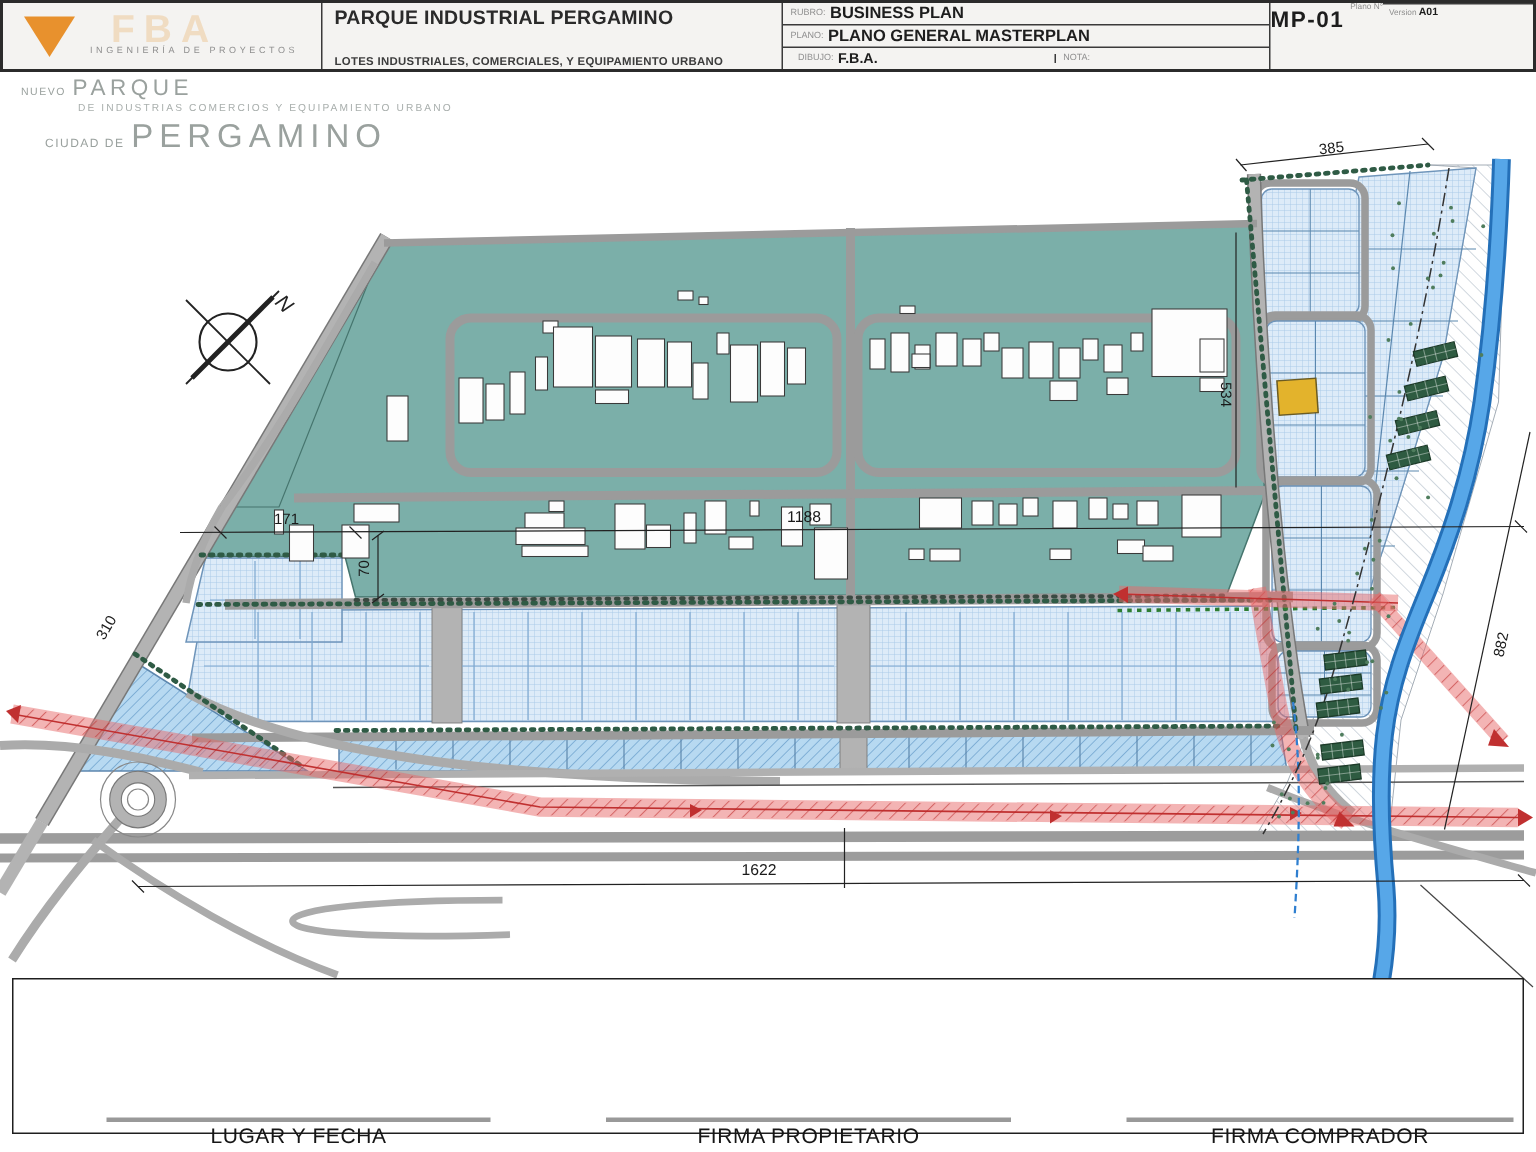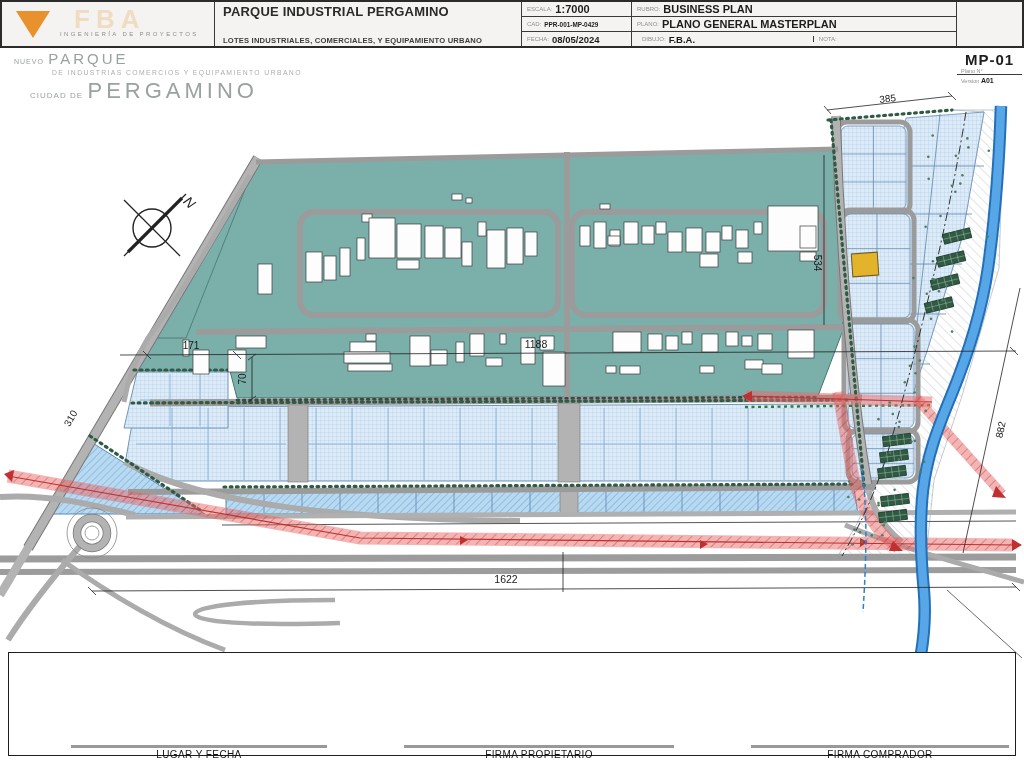--- a/index.html
+++ b/index.html
@@ -24,21 +24,21 @@
   .tb .c3 .r,.tb .c4 .r{border-bottom:1px solid #3a3a3a;flex:1;display:flex;align-items:center;padding-left:5px;}
   .tb .c3 .r:last-child,.tb .c4 .r:last-child{border-bottom:none;}
   .lbl{color:#8f8f8f;font-size:6px;margin-right:3px;white-space:nowrap;}
   .val-lg{font-size:11px;font-weight:bold;color:#1d1d1d;white-space:nowrap;}
   .val-md{font-size:9.5px;font-weight:bold;color:#1d1d1d;white-space:nowrap;}
   .val-sm{font-size:6.4px;font-weight:bold;color:#1d1d1d;white-space:nowrap;}
   .tb .c4{width:325px;display:flex;flex-direction:column;}
   .tb .c4 .split{display:flex;gap:20px;}
   .tb .c4 .split .a{flex:1.1;display:flex;align-items:center;padding-left:5px;}
   .tb .c4 .split .b{flex:1;border-left:1px solid #3a3a3a;display:flex;align-items:center;padding-left:5px;}
-  .tb .c5{flex:1;border-right:none;display:flex;flex-direction:column;margin-top:46px;}
+  .tb .c5{flex:1;border-right:none;display:flex;}
   .tb .c5 .code{font-size:15px;font-weight:bold;color:#1d1d1d;text-align:center;padding-top:3px;letter-spacing:1px;}
   .tb .c5 .pn{font-size:5.5px;color:#8f8f8f;padding-left:4px;}
   .tb .c5 .ver{border-top:1px solid #3a3a3a;font-size:5.5px;color:#8f8f8f;padding:2px 0 0 4px;flex:1;}
   .tb .c5 .ver b{font-size:7px;color:#1d1d1d;}
   
   .heading{position:absolute;left:14px;top:50px;color:#9aa19e;z-index:4;}
   .heading .l1 .sm{font-size:7px;letter-spacing:1px;}
   .heading .l1 .bg{font-size:15px;letter-spacing:3px;}
   .heading .l2{font-size:6.8px;letter-spacing:1.4px;margin:1px 0 0 38px;color:#a9afad;}
   .heading .l3{margin:2px 0 0 16px;}
@@ -46,21 +46,21 @@
   .heading .l3 .bg{font-size:22px;letter-spacing:4px;}
   
   .legend{position:absolute;left:313px;top:96px;display:flex;align-items:flex-end;z-index:4;}
   .legend .sw{width:46px;height:22px;border:1.6px solid #6b5b22;box-sizing:border-box;}
   .legend .lb{font-size:11px;color:#9a9a9a;margin:0 6px 2px 7px;letter-spacing:.5px;}
   .legend .v{font-size:26px;color:#4f4f4f;letter-spacing:2px;line-height:24px;}
   
   .sig{position:absolute;left:8px;top:652px;width:1008px;height:104px;border:1.8px solid #1e1e1e;
        box-sizing:border-box;background:#fff;z-index:4;}
   .sig .bar{position:absolute;top:92px;height:2.5px;background:#999;}
-  .sig .cap{position:absolute;top:96px;font-size:10px;color:#161616;text-align:center;letter-spacing:.4px;}
+  .sig .cap{position:absolute;top:96px;font-size:14px;color:#161616;text-align:center;letter-spacing:.4px;}
 </style>
 </head>
 <body>
 
 <div id="page">
 
   <svg width="1024" height="768" viewBox="0 0 1024 768">
     <defs>
       <pattern id="fineGrid" width="4" height="4" patternUnits="userSpaceOnUse">
         <rect width="4" height="4" fill="#DDEBF8"></rect>
@@ -473,34 +473,20 @@
   <div class="tb">
     <div class="cell logo">
       <div class="tri"></div>
       <div class="ghost">FBA</div>
       <div class="tag">INGENIERÍA DE PROYECTOS</div>
     </div>
     <div class="cell center">
       <div class="t1">PARQUE INDUSTRIAL PERGAMINO</div>
       <div class="t2">LOTES INDUSTRIALES, COMERCIALES, Y EQUIPAMIENTO URBANO</div>
     </div>
-    <div class="cell c3">
-      <div class="r">
-        <span class="lbl">ESCALA:</span>
-          <span class="val-lg">1:7000</span>
-        </div>
-      <div class="r">
-        <span class="lbl">CAD:</span>
-          <span class="val-sm">PPR-001-MP-0429</span>
-        </div>
-      <div class="r">
-        <span class="lbl">FECHA:</span>
-          <span class="val-md">08/05/2024</span>
-        </div>
-    </div>
     <div class="cell c4">
       <div class="r">
         <span class="lbl">RUBRO:</span>
           <span class="val-lg">BUSINESS PLAN</span>
         </div>
       <div class="r">
         <span class="lbl">PLANO:</span>
           <span class="val-lg">PLANO GENERAL MASTERPLAN</span>
         </div>
       <div class="r split">

